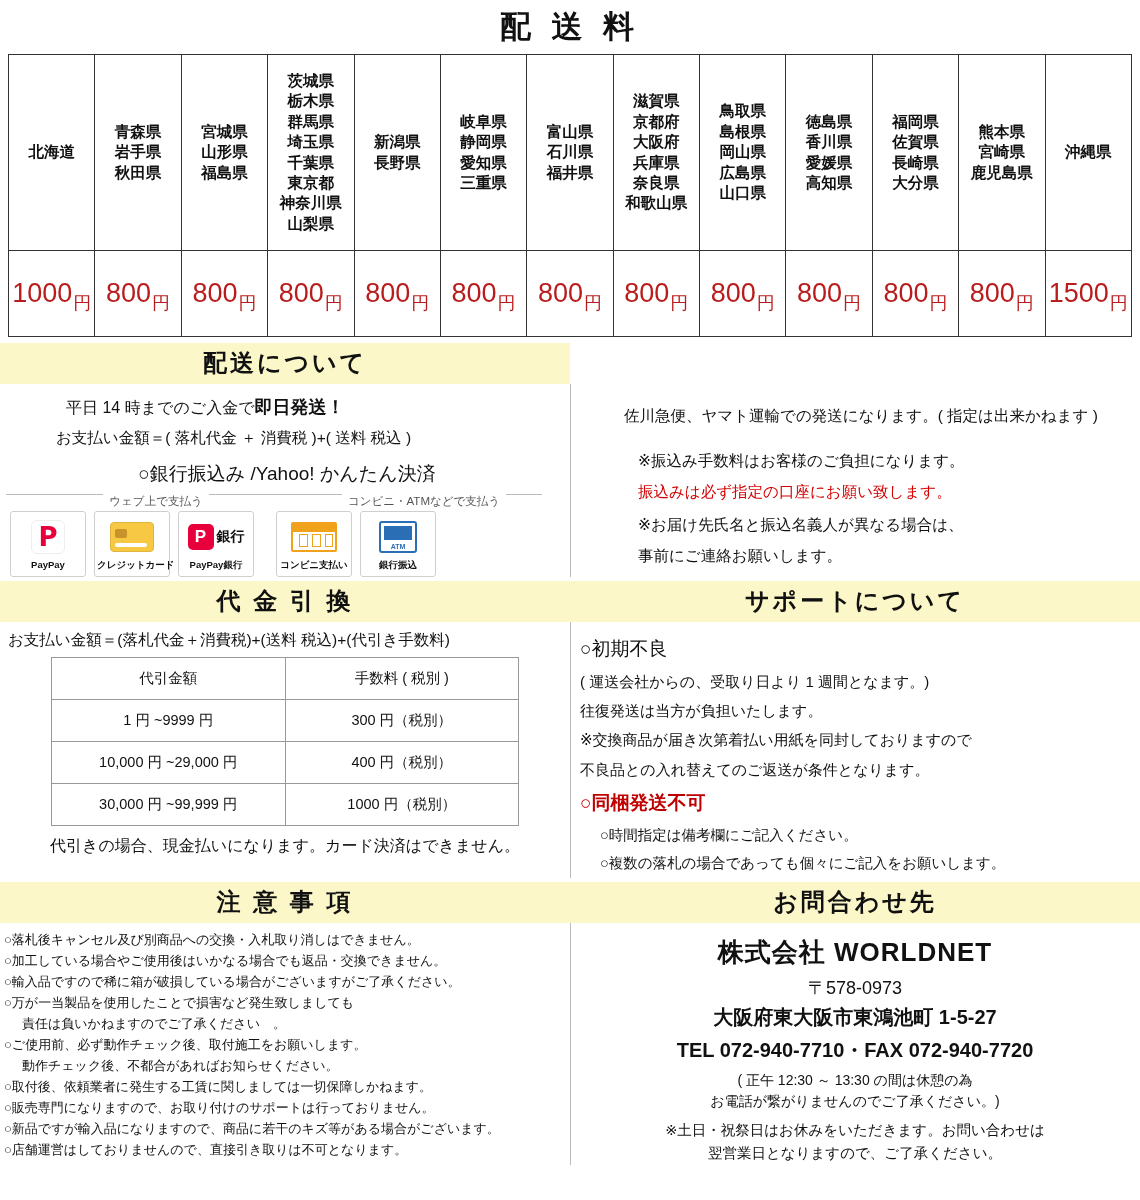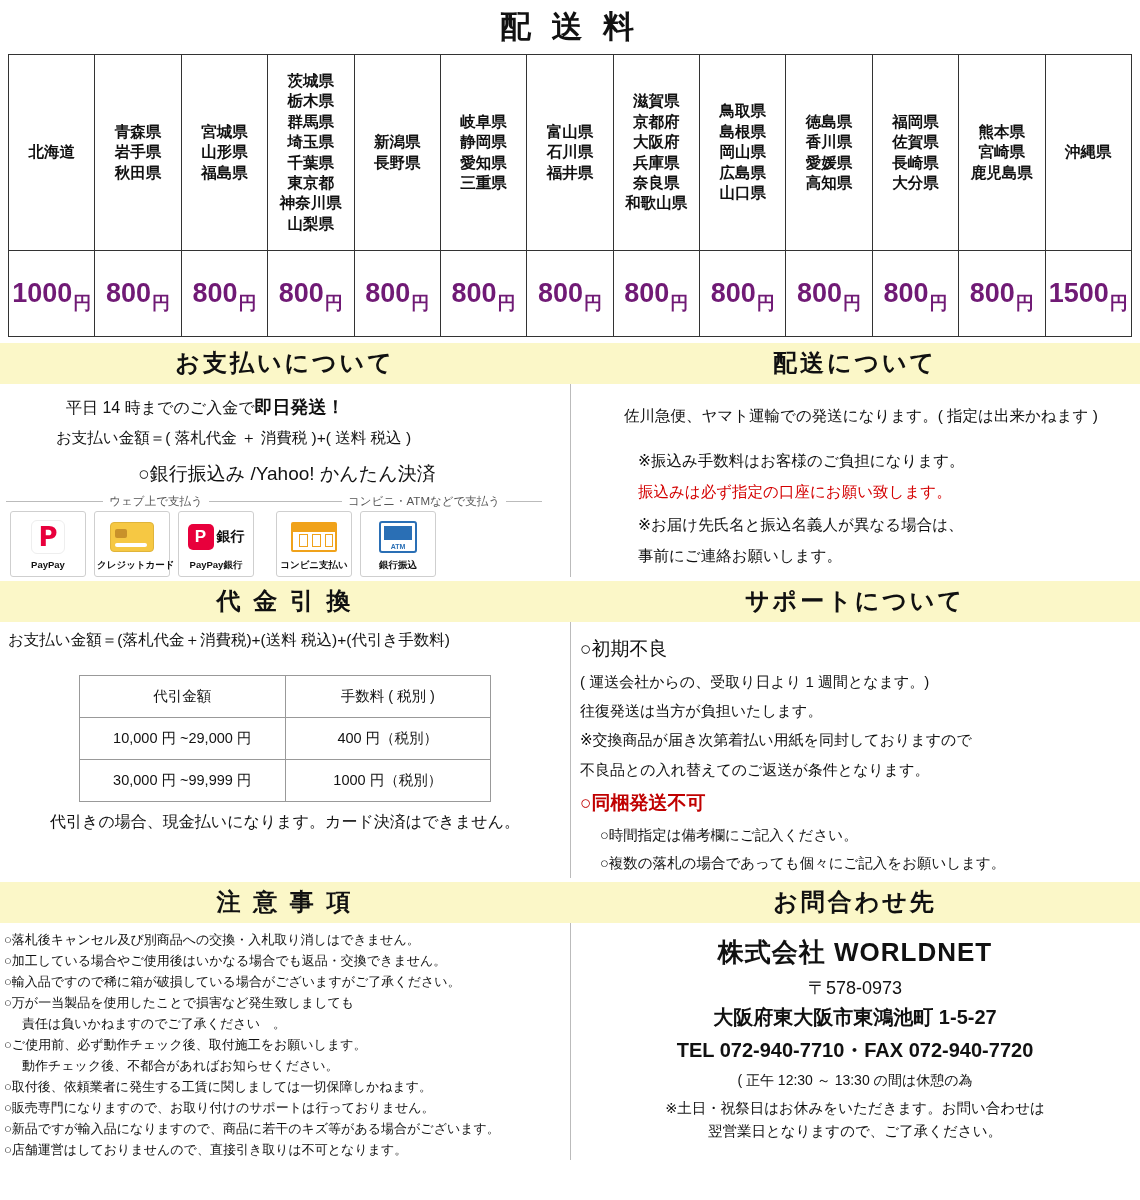--- a/index.html
+++ b/index.html
@@ -37,22 +37,22 @@
   }
   td.region {
     height: 196px;
     font-size: 15.5px;
     line-height: 1.32;
     font-weight: bold;
     color: #111;
   }
   td.price {
     height: 86px;
-    color: #701a75;
-    font-weight: bold;
+    color: #b91c1c;
+    font-weight: normal;
     white-space: nowrap;
   }
   .price .num { font-size: 27px; }
   .price .yen { font-size: 18px; display: inline-block; vertical-align: bottom; margin-left: 1px; position: relative; top: 6px;}
 
   
   .band {
     background: #fbf7c8;
     text-align: center;
     font-size: 24px;
@@ -72,21 +72,21 @@
   
   .pay-body { padding: 8px 10px 0 14px; font-size: 15.5px; line-height: 1.75; }
   .pay-line1 { font-size: 16px; padding-left: 52px;}
   .pay-line1 b { font-size: 18px; }
   .pay-line2 { font-size: 16.5px; padding-left: 40px; }
   .pay-line3 { font-size: 15.5px; padding-left: 42px; }
   .pay-bank { text-align: center; font-size: 19px; margin-top: 6px; }
 
   .pay-methods { margin-top: 4px; padding: 0 6px; }
   .pm-heads { display: flex; font-size: 11.5px; color: #555; }
-  .pm-head { display: flex; align-items: center; justify-content: center; gap: 6px; }
+  .pm-head { display: flex; align-items: flex-start; justify-content: center; gap: 6px; }
   .pm-head .ln { flex: 1; height: 1px; background: #bbb; }
   .pm-head.web { width: 300px; }
   .pm-head.cvs { width: 236px; }
 
   .pm-row { display: flex; }
   .pm-cell {
     width: 76px; margin: 2px 4px 0 4px;
     border: 1px solid #cfcfcf; border-radius: 3px;
     background: #fff;
     padding: 6px 2px 4px 2px;
@@ -138,21 +138,21 @@
   .atm-ico .lbl { position:absolute; left:0; right:0; bottom:1px; text-align:center; font-size:7px; color:#2a6fb5; font-weight:bold;}
 
   
   .del-body { padding: 16px 14px 0 54px; font-size: 15.5px; line-height: 2.0; }
   .red { color: #d40000; }
   .indent { padding-left: 14px; }
 
   
   .cod-lead { font-size: 15.5px; padding: 8px 0 4px 8px; }
   table.cod {
-    border-collapse: collapse; margin: 20px auto 0 auto; width: 412px;
+    border-collapse: collapse; margin: 2px auto 0 auto; width: 468px;
     table-layout: fixed;
   }
   table.cod th, table.cod td {
     border: 1px solid #999; text-align: center; font-weight: normal;
     font-size: 14.5px; height: 42px; padding: 2px;
   }
   .cod-foot { font-size: 16px; text-align: center; padding-top: 10px; }
 
   
   .sup-body { padding: 8px 12px 0 10px; font-size: 15px; line-height: 1.95; }
@@ -270,23 +270,20 @@
           <td class="price"><span class="num">800</span><span class="yen">円</span></td>
           <td class="price"><span class="num">800</span><span class="yen">円</span></td>
           <td class="price"><span class="num">800</span><span class="yen">円</span></td>
           <td class="price"><span class="num">800</span><span class="yen">円</span></td>
           <td class="price"><span class="num">1500</span><span class="yen">円</span></td>
         </tr>
   </tbody>
     </table>
 
   <div class="two-col" style="margin-top:6px;">
-    <div class="col-l">
-      <div class="band">お支払いについて</div>
-    </div>
     <div class="col-r">
       <div class="band">配送について</div>
     </div>
   </div>
 
   <div class="two-col">
 
     <div class="col-l">
       <div class="pay-body">
         <div class="pay-line1">
@@ -378,20 +375,24 @@
   </div>
 
   <div class="two-col">
     <div class="col-l">
       <div class="cod-lead">お支払い金額＝(落札代金＋消費税)+(送料 税込)+(代引き手数料)</div>
       <table class="cod">
         <tbody>
             <tr>
           <th>代引金額</th>
           <th>手数料 ( 税別 )</th>
+        </tr>
+        <tr>
+          <td>1 円 ~9999 円</td>
+          <td>300 円（税別）</td>
         </tr>
         <tr>
           <td>10,000 円 ~29,000 円</td>
           <td>400 円（税別）</td>
         </tr>
         <tr>
           <td>30,000 円 ~99,999 円</td>
           <td>1000 円（税別）</td>
         </tr>
       </tbody>
@@ -441,20 +442,21 @@
     </div>
     <div class="col-r">
       <div class="divider-v"></div>
       <div class="contact">
         <div class="c-name">株式会社 WORLDNET</div>
         <div class="c-zip">〒578-0973</div>
         <div class="c-addr">大阪府東大阪市東鴻池町 1-5-27</div>
         <div class="c-tel">TEL 072-940-7710・FAX 072-940-7720</div>
         <div class="c-note">
           <div>( 正午 12:30 ～ 13:30 の間は休憩の為</div>
+          <div>お電話が繋がりませんのでご了承ください。)</div>
         </div>
         <div class="c-note2">
           <div>※土日・祝祭日はお休みをいただきます。お問い合わせは</div>
           <div>翌営業日となりますので、ご了承ください。</div>
         </div>
       </div>
     </div>
   </div>
 
 </div>

